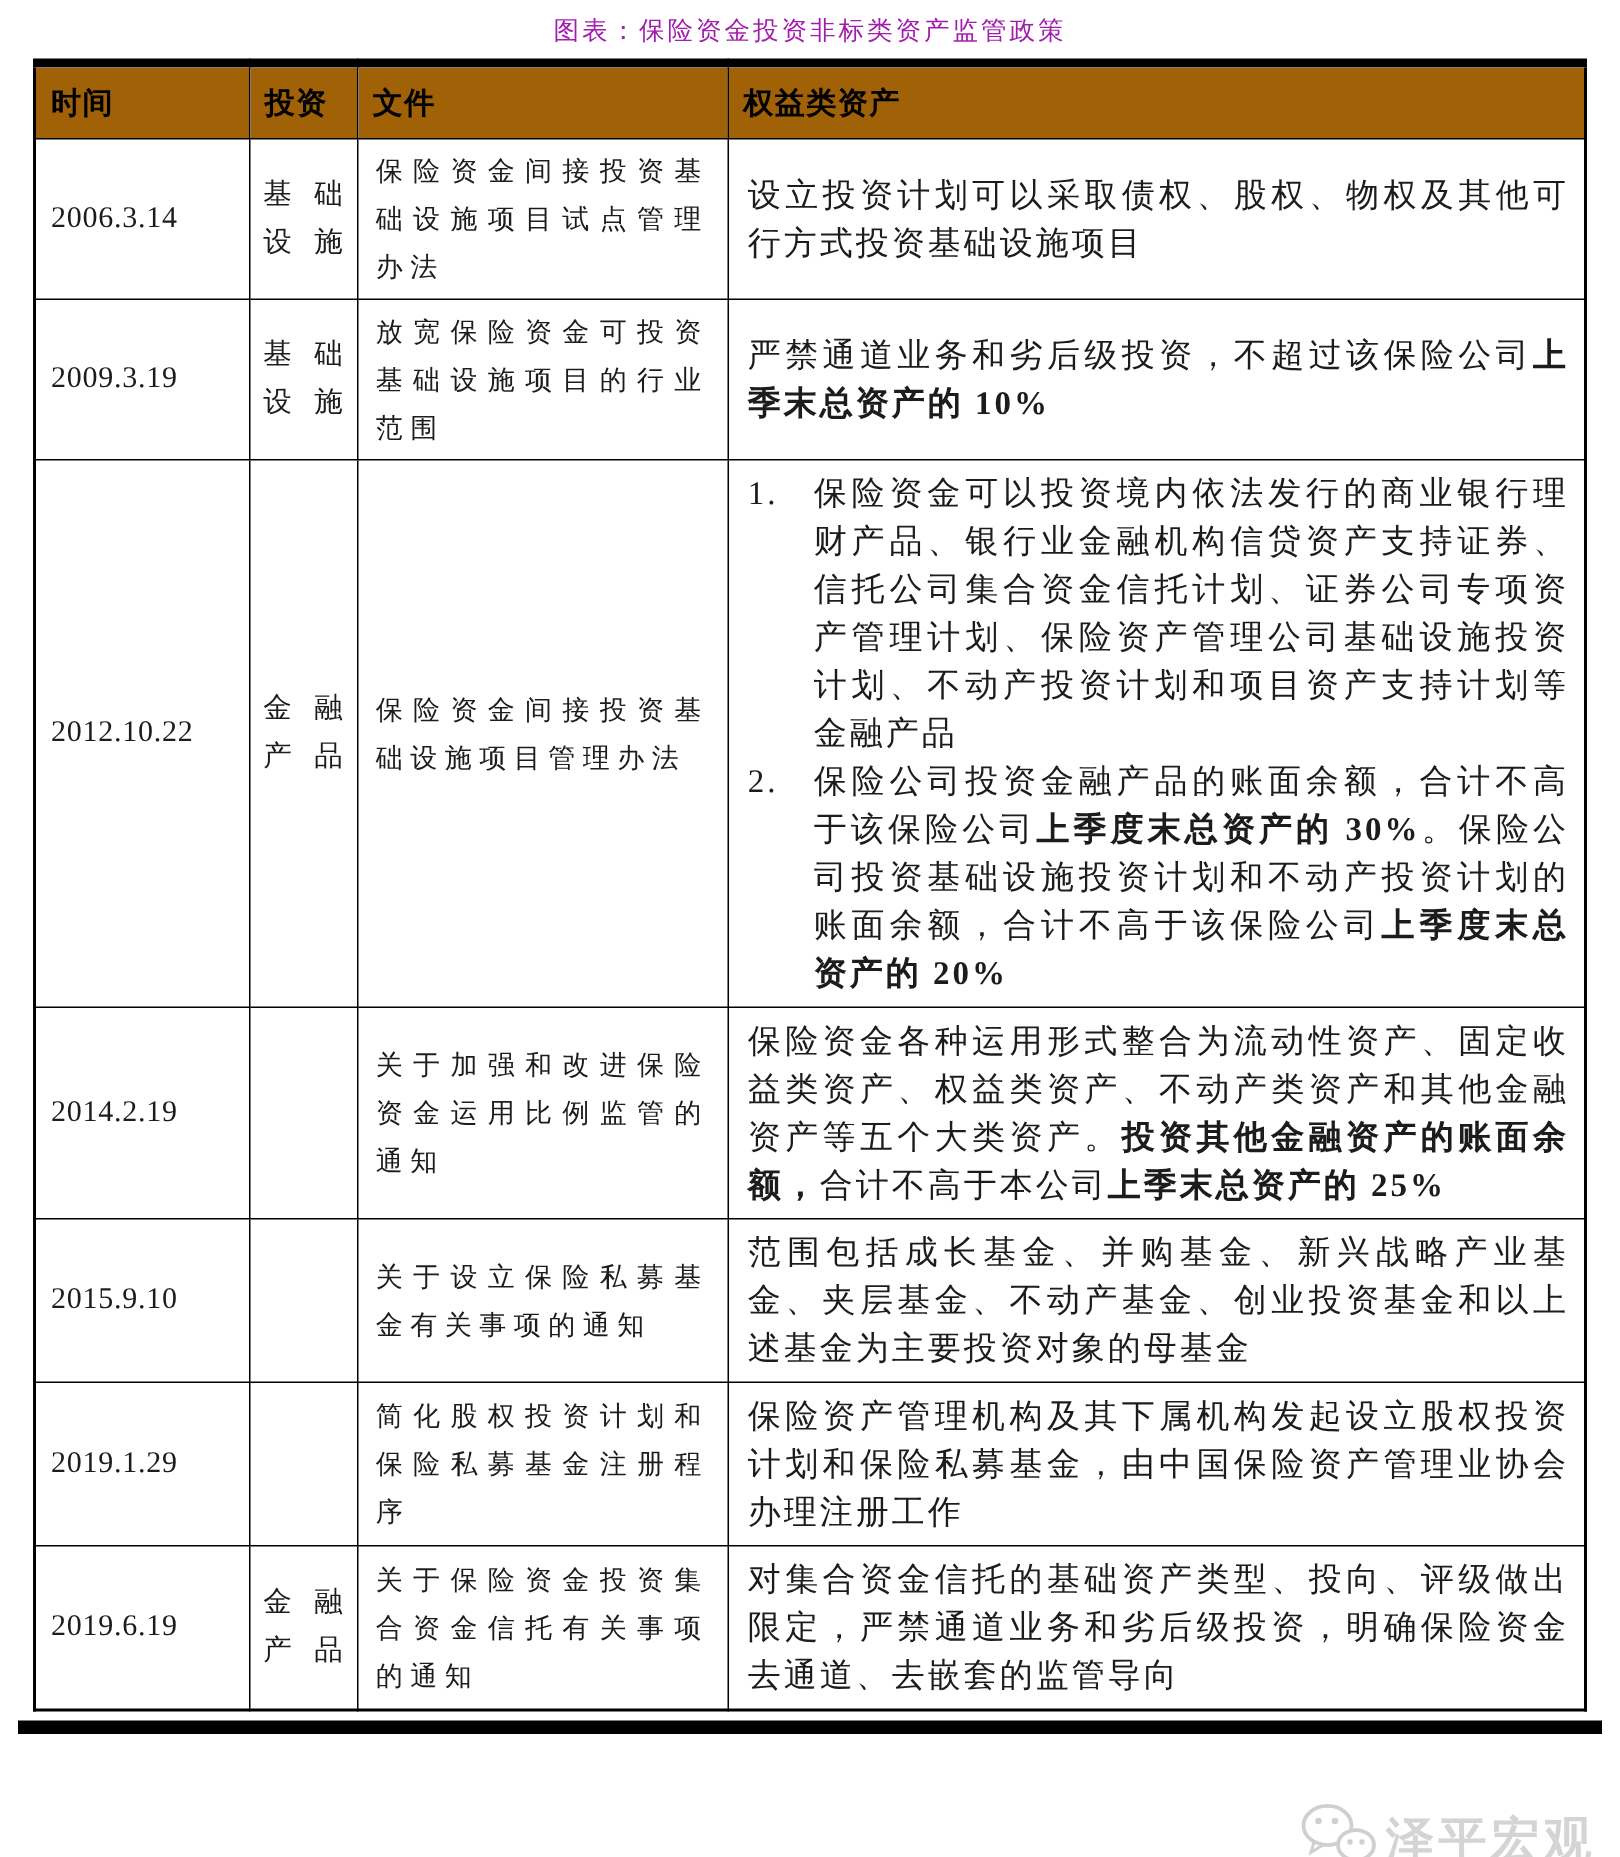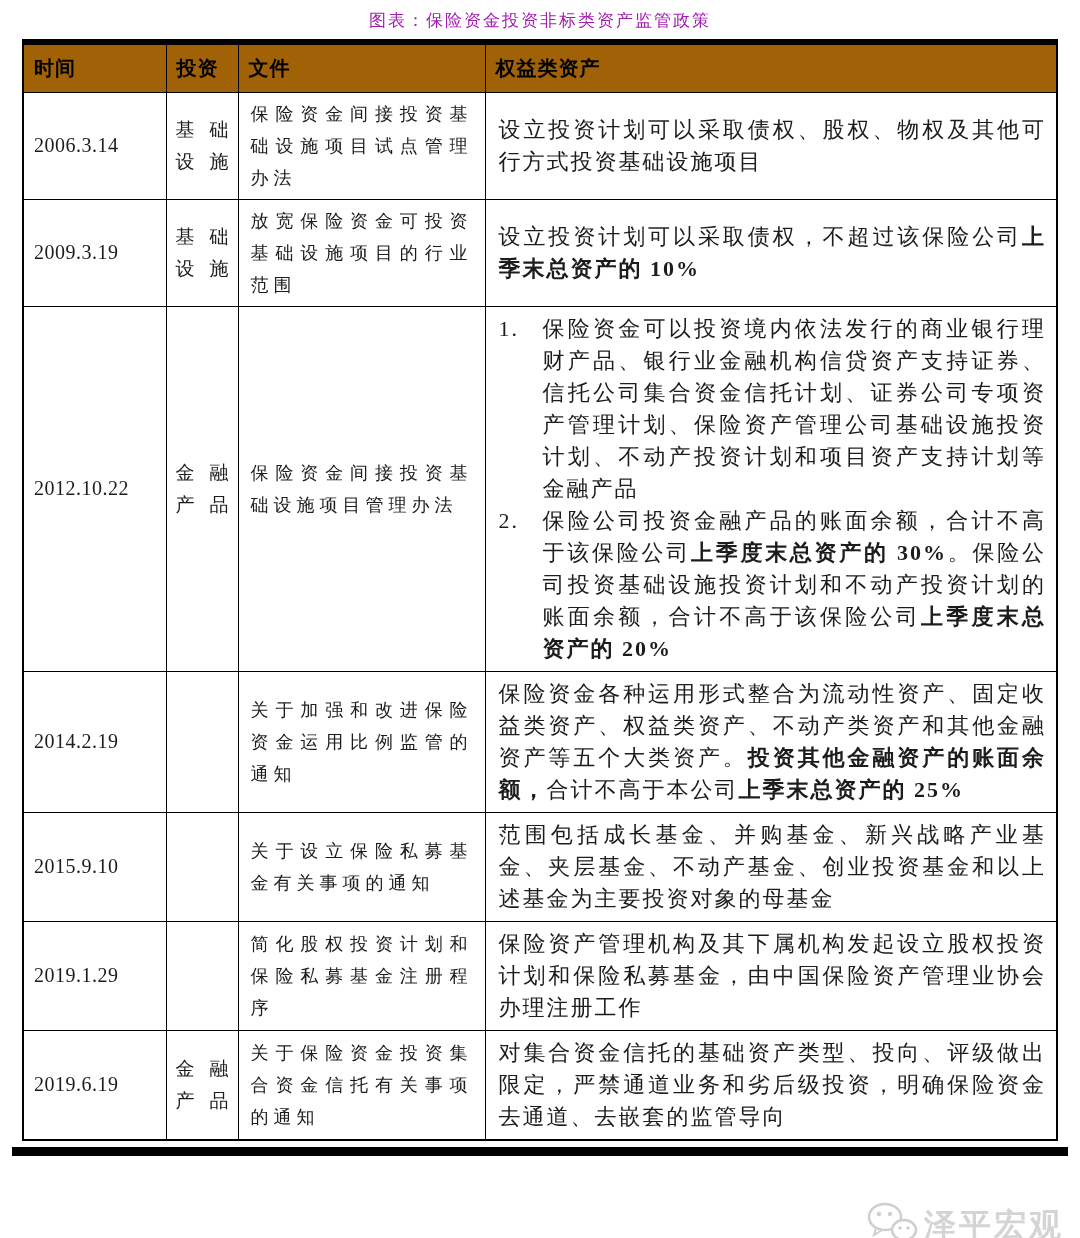--- a/index.html
+++ b/index.html
@@ -131,21 +131,21 @@
       <td class="date-cell">2006.3.14</td>
       <td class="cat-cell">基础设施</td>
       <td class="doc-cell">保险资金间接投资基础设施项目试点管理办法</td>
       <td class="content-cell"><span>设立投资计划可以采取债权、股权、物权及其他可行方式投资基础设施项目</span></td>
     </tr>
 
     <tr style="height:99px">
       <td class="date-cell">2009.3.19</td>
       <td class="cat-cell">基础设施</td>
       <td class="doc-cell">放宽保险资金可投资基础设施项目的行业范围</td>
-      <td class="content-cell"><span>设立投资计划可以采取债权，不超过该保险公司</span><b>上季末总资产的 10%</b></td>
+      <td class="content-cell"><span>严禁通道业务和劣后级投资，不超过该保险公司</span><b>上季末总资产的 10%</b></td>
     </tr>
 
 
     <tr style="height:301px">
       <td class="date-cell">2012.10.22</td>
       <td class="cat-cell">金融产品</td>
       <td class="doc-cell">保险资金间接投资基础设施项目管理办法</td>
       <td class="content-cell">
         <div class="num-item">
           <span class="num">1.</span>

